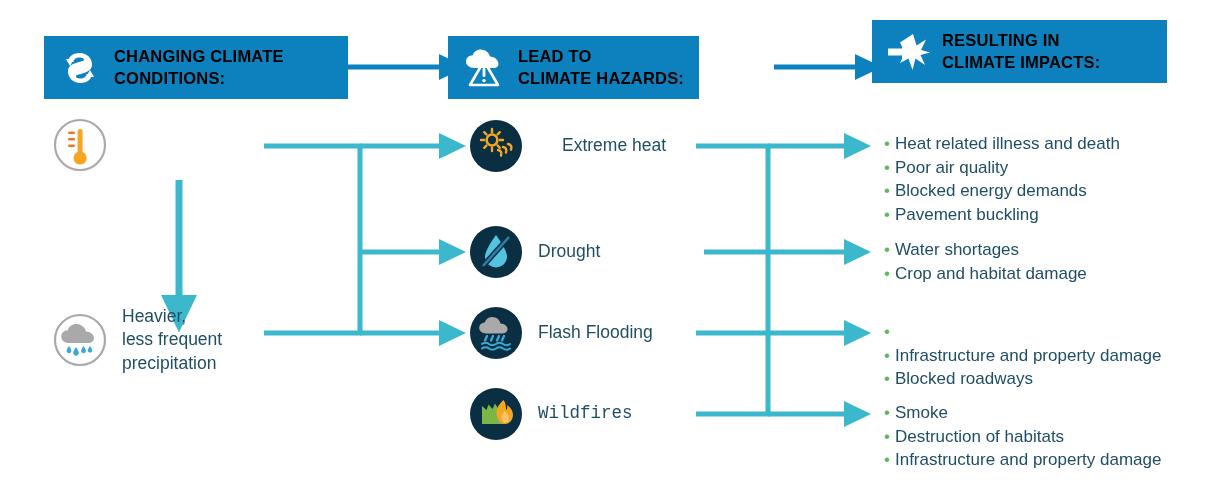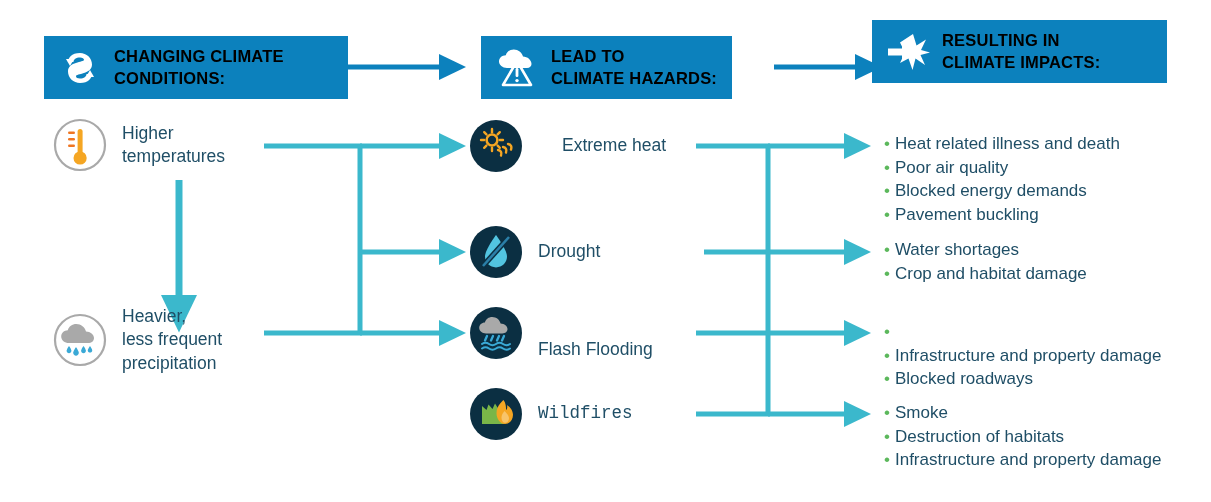--- a/index.html
+++ b/index.html
@@ -153,21 +153,21 @@
                  C25.5 27.5 23 29.5 19 29.5 C16.5 29.5 15 28.5 15 27.2
                  C15 24.4 31 25.5 31 15.5 C31 9 25.5 4 19 4 Z" fill="#ffffff"></path>
         <path d="M5 10 L13 10 L9 17 Z" fill="#ffffff"></path>
         <path d="M33 28 L25 28 L29 21 Z" fill="#ffffff"></path>
       </svg>
     </span>
     <span class="banner-text">CHANGING CLIMATE
 CONDITIONS:</span>
   </div>
 
-  <div class="banner" style="left:481px; top:36px; width:251px; height:63px;">
+  <div class="banner" style="left:448px; top:36px; width:251px; height:63px;">
     <span class="banner-icon">
       <svg width="42" height="40" viewBox="0 0 42 40" xmlns="http://www.w3.org/2000/svg">
         <path d="M11 20 C6.5 20 3 17 3 13.5 C3 10 6 7.2 9.8 7.2 C10.8 3.8 14 1.5 17.8 1.5
                  C22.2 1.5 26 4.5 27 8.5 C31.5 8.6 35.5 12 35.5 16 C35.5 18.3 33.8 20 31 20 Z" fill="#ffffff"></path>
         <path d="M21 13 L35 37 L7 37 Z" fill="none" stroke="#ffffff" stroke-width="2.6" stroke-linejoin="round"></path>
         <rect x="19.6" y="20" width="2.8" height="9" rx="1.3" fill="#ffffff"></rect>
         <circle cx="21" cy="32.6" r="1.7" fill="#ffffff"></circle>
       </svg>
     </span>
     <span class="banner-text">LEAD TO
@@ -190,22 +190,20 @@
     <span class="item-icon">
       <svg width="56" height="56" viewBox="0 0 56 56" xmlns="http://www.w3.org/2000/svg">
         <circle cx="28" cy="28" r="25" fill="#ffffff" stroke="#a9a9a9" stroke-width="2.2"></circle>
         <rect x="25.6" y="12" width="5" height="26" rx="2.5" fill="#f5a623"></rect>
         <circle cx="28.1" cy="41" r="6.6" fill="#f5a623"></circle>
         <rect x="16" y="14.5" width="7" height="2.6" rx="1.3" fill="#ef7622"></rect>
         <rect x="16" y="21" width="7" height="2.6" rx="1.3" fill="#ef7622"></rect>
         <rect x="16" y="27.5" width="7" height="2.6" rx="1.3" fill="#ef7622"></rect>
       </svg>
     </span>
-    <span class="item-label">Higher
-temperatures</span>
   </div>
 
   <div class="item" style="left:52px; top:305px;">
     <span class="item-icon">
       <svg width="56" height="56" viewBox="0 0 56 56" xmlns="http://www.w3.org/2000/svg">
         <circle cx="28" cy="28" r="25" fill="#ffffff" stroke="#a9a9a9" stroke-width="2.2"></circle>
         <path d="M17 31 C12.6 31 9.2 28 9.2 24.4 C9.2 21 12.2 18.2 15.8 18.2
                  C16.8 14.5 20.2 12 24.3 12 C29 12 33 15.2 34 19.5
                  C38.4 19.6 42 22.4 42 26 C42 29 39.6 31 36 31 Z" fill="#a9a9a9"></path>
         <path d="M17 34 C17 34 14.6 37.3 14.6 38.8 C14.6 40.2 15.7 41.2 17 41.2
@@ -254,21 +252,21 @@
         <circle cx="28" cy="28" r="26" fill="#0b2f42"></circle>
         <path d="M28 11 C28 11 17 25.5 17 32.6 C17 38.6 21.9 43.4 28 43.4
                  C34.1 43.4 39 38.6 39 32.6 C39 25.5 28 11 28 11 Z" fill="#52c4e0"></path>
         <line x1="15" y1="42" x2="41" y2="13" stroke="#0b2f42" stroke-width="5.5"></line>
         <line x1="15" y1="42" x2="41" y2="13" stroke="#2b7fa8" stroke-width="2.6"></line>
       </svg>
     </span>
     <span class="item-label">Drought</span>
   </div>
 
-  <div class="item" style="left:468px; top:305px;align-items:flex-end;">
+  <div class="item" style="left:468px; top:305px;">
     <span class="item-icon">
       <svg width="56" height="56" viewBox="0 0 56 56" xmlns="http://www.w3.org/2000/svg">
         <circle cx="28" cy="28" r="26" fill="#0b2f42"></circle>
         <path d="M18 28.5 C14.2 28.5 11.2 25.9 11.2 22.8 C11.2 19.8 13.8 17.4 16.9 17.4
                  C17.8 14.2 20.7 12 24.2 12 C28.3 12 31.7 14.8 32.6 18.5
                  C36.4 18.6 39.5 21 39.5 24.1 C39.5 26.7 37.4 28.5 34.3 28.5 Z" fill="#a9a9a9"></path>
         <g stroke="#3aa9d6" stroke-width="2.3" stroke-linecap="round">
           <line x1="19" y1="31" x2="17" y2="35.5"></line>
           <line x1="25" y1="31" x2="23" y2="35.5"></line>
           <line x1="31" y1="31" x2="29" y2="35.5"></line>

